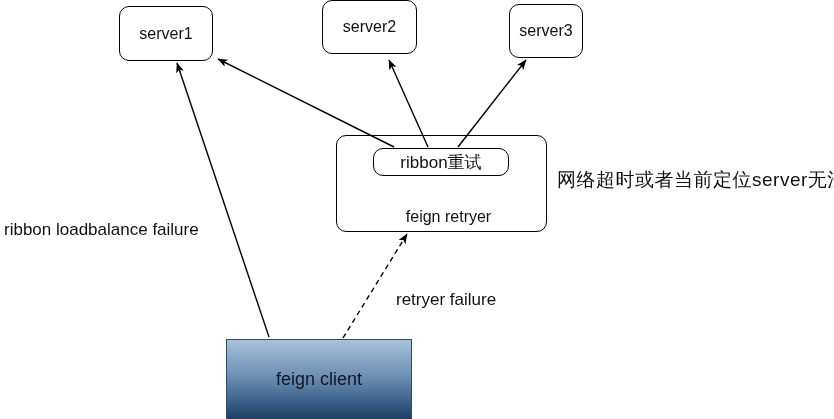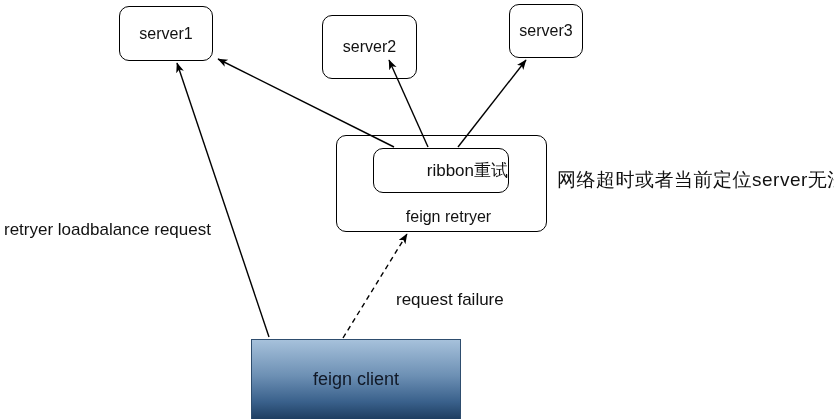--- a/index.html
+++ b/index.html
@@ -18,57 +18,55 @@
     background: var(--box-fill, #ffffff);
     border: 1.5px solid var(--box-border, #000000);
     border-radius: 10px;
     display: flex;
     align-items: center;
     justify-content: center;
     z-index: 1;
   }
   .server { font-size: 16px; }
   .server1 { left: 119px; top: 6px;  width: 94px; height: 55px; }
-  .server2 { left: 322px; top: 15px;  width: 95px; height: 64px; align-items: center; }
+  .server2 { left: 322px; top: 0;  width: 95px; height: 54px; align-items: center; }
   .server3 { left: 509px; top: 4px;  width: 74px; height: 54px; }
 
   .retryer { left: 336px; top: 135px; width: 211px; height: 97px; display: block; }
   .ribbon {
     position: absolute;
     left: 36px; top: 12px;
-    width: 136px; height: 45px;
+    width: 136px; height: 28px;
     font-size: 17px;
     border-radius: 10px;
-    justify-content: flex-end;
   }
   .retryer-label {
     position: absolute;
     left: 14px; right: 0; bottom: 5px;
     text-align: center;
     font-size: 16px;
   }
 
   .client {
     position: absolute;
     left: 226px; top: 339px;
-    width: 210px; height: 81px;
+    width: 186px; height: 81px;
     box-sizing: border-box;
     border: 1px solid var(--client-border, #2e4d6e);
     background: linear-gradient(180deg,
       var(--client-gradient-top, #a6c1db) 0%,
       var(--client-gradient-mid, #6d90b4) 45%,
       #3a618c 78%,
       var(--client-gradient-bottom, #1e3e61) 100%);
     display: flex;
     align-items: center;
     justify-content: center;
     font-size: 18px;
     color: #101826;
     z-index: 1;
-    margin-left: 25px;
   }
 
   .ann { position: absolute; white-space: nowrap; z-index: 1; }
   .ann-network   { left: 557px; top: 167px; font-size: 19px; letter-spacing: 0.5px; }
   .ann-loadbal   { left: 4px;   top: 220px; font-size: 17px; }
   .ann-failure   { left: 396px; top: 290px; font-size: 17px; }
 
   svg.edges {
     position: absolute;
     left: 0; top: 0;
@@ -104,22 +102,22 @@
       <span>ribbon重试</span>
     </div>
     <div class="retryer-label">feign retryer</div>
   </div>
 
   <div class="client">
     <span>feign client</span>
   </div>
 
   <div class="ann ann-network">网络超时或者当前定位server无法响应</div>
-  <div class="ann ann-loadbal">retryer loadbalance request</div>
-  <div class="ann ann-failure">request failure</div>
+  <div class="ann ann-loadbal">ribbon loadbalance failure</div>
+  <div class="ann ann-failure">retryer failure</div>
 
   <svg class="edges" viewBox="0 0 834 419" xmlns="http://www.w3.org/2000/svg">
     <defs>
       <marker id="arrow" markerWidth="12" markerHeight="10" refX="9.5" refY="4" orient="auto" markerUnits="userSpaceOnUse">
         <path d="M0,0 L10,4 L0,8 L2.6,4 Z"></path>
       </marker>
     </defs>
     <line x1="269" y1="337" x2="177" y2="63" marker-end="url(#arrow)"></line>
     <line x1="394" y1="147" x2="218" y2="59" marker-end="url(#arrow)"></line>
     <line x1="428" y1="147" x2="389" y2="60" marker-end="url(#arrow)"></line>

